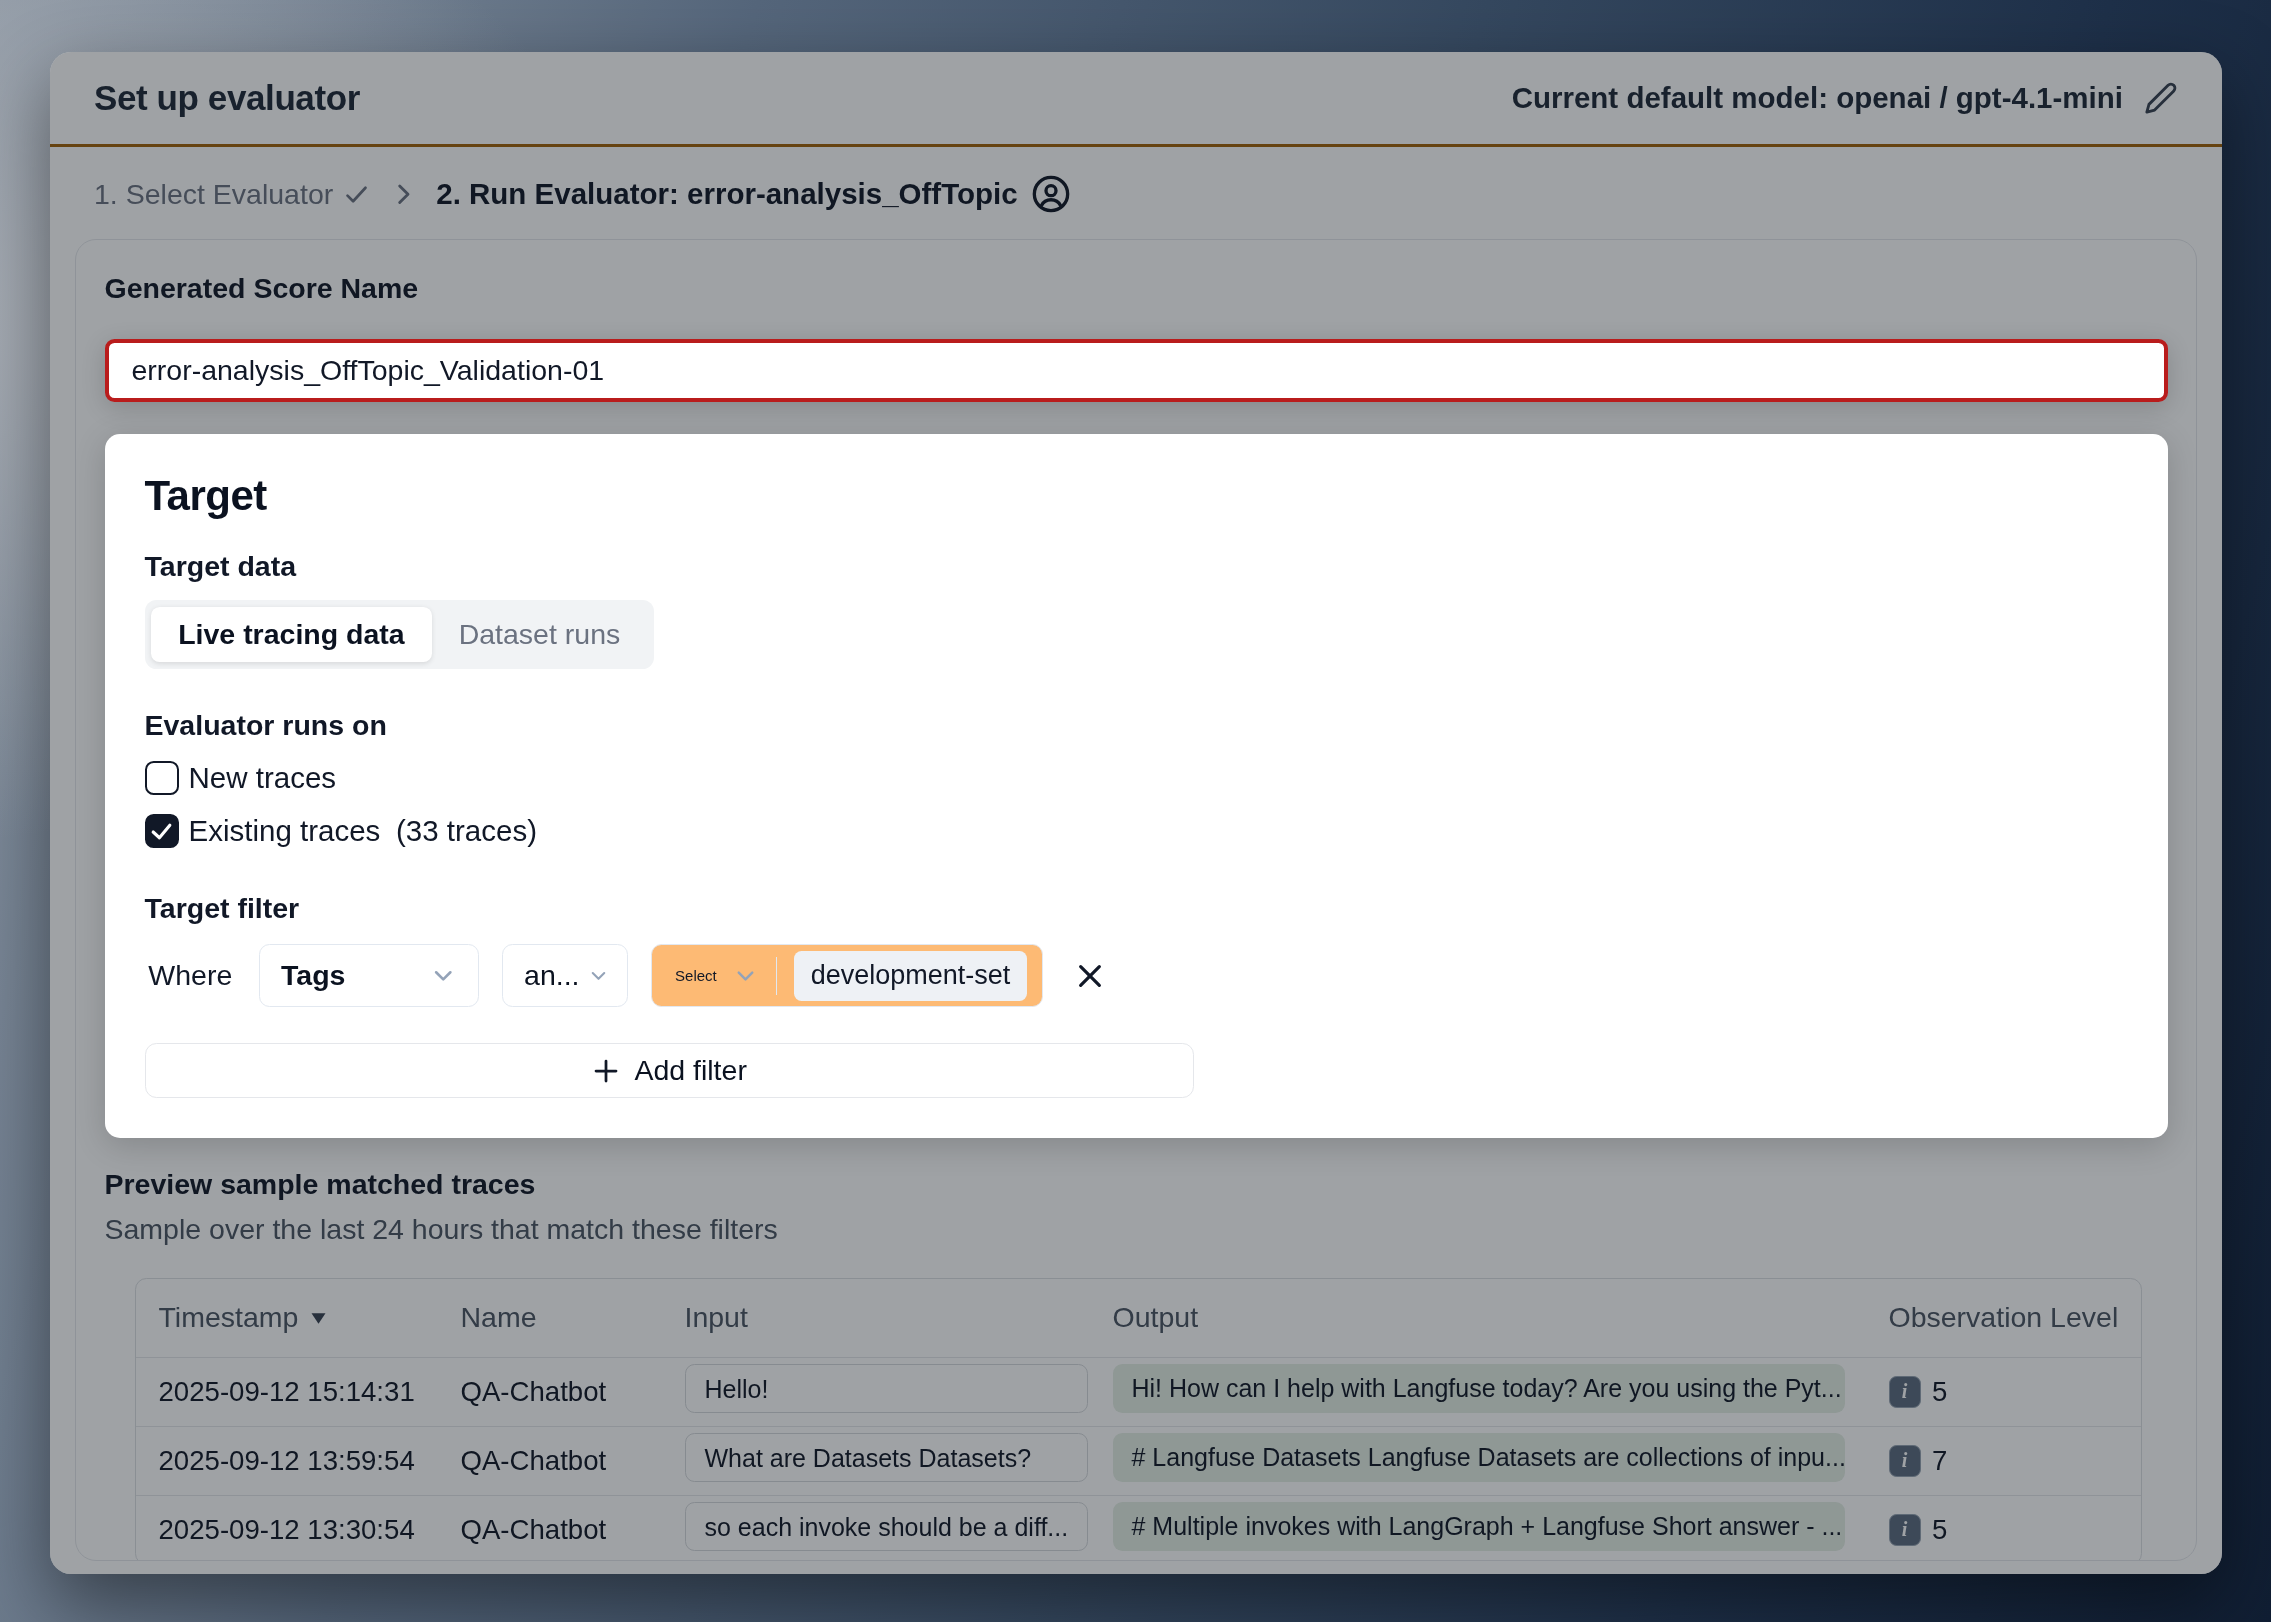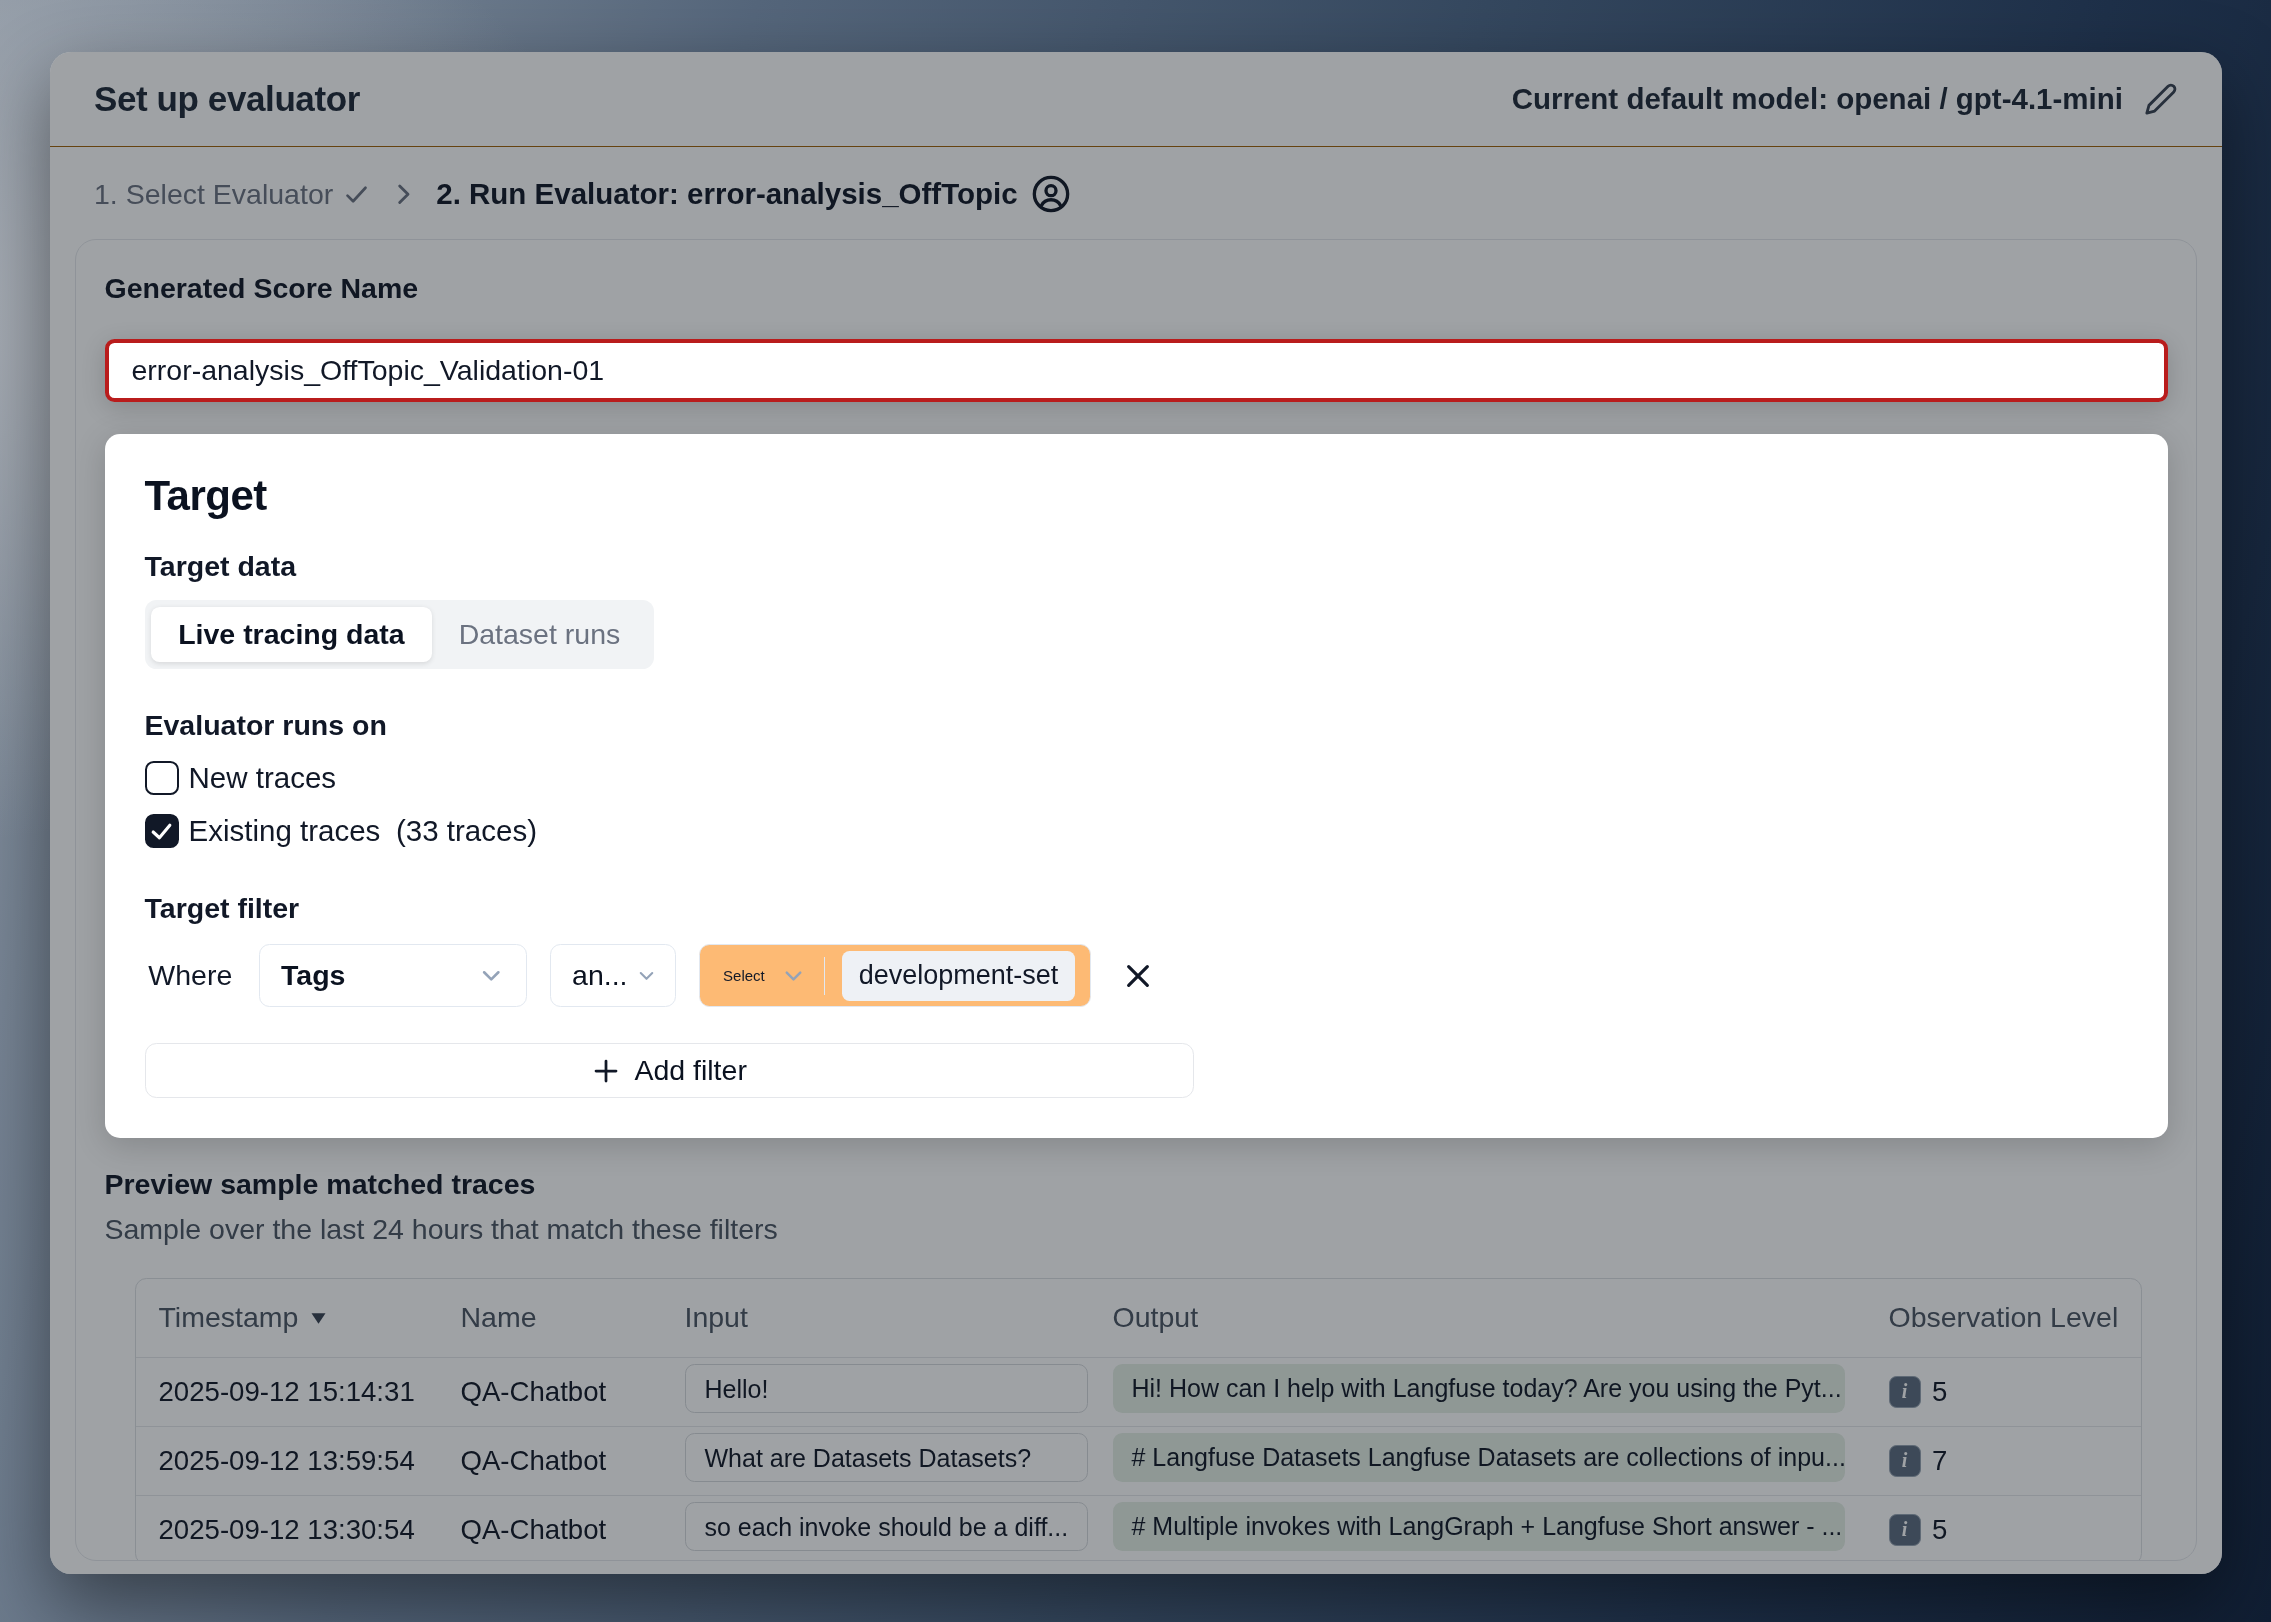--- a/index.html
+++ b/index.html
@@ -21,21 +21,21 @@
   }
   .dim-overlay {
     position:absolute; inset:0; background:rgba(16,22,31,.40);
     z-index:40; pointer-events:none;
   }
   .elevated { position:relative; z-index:50; }
 
   
   .modal-header {
     height:95px; padding:0 44px; display:flex; align-items:center; justify-content:space-between;
-    border-bottom:1px solid #a16207;
+    border-bottom:3px solid #a16207;
   }
   .modal-title { font-size:35px; font-weight:700; color:#1f2937; letter-spacing:-0.4px; }
   .model-info { display:flex; align-items:center; gap:21px; }
   .model-label { font-size:29.5px; font-weight:600; color:#1f2937; }
   .icon-btn { display:flex; align-items:center; justify-content:center; background:none; border:none; cursor:pointer; }
 
   
   .breadcrumb { display:flex; align-items:center; padding:27px 44px 25px 44px; }
   .crumb-done { display:flex; align-items:center; gap:9.5px; font-size:28.5px; color:#6b7280; }
   .crumb-sep { margin:0 19px; display:flex; align-items:center; }
@@ -85,21 +85,21 @@
   .cb-suffix { font-size:29.5px; font-weight:500; color:#111827; margin-left:5.7px; }
 
   .filter-row { margin-top:19px; display:flex; align-items:center; gap:23px; }
   .where-label { font-size:28.5px; color:#111827; padding:0 3.8px; }
   .select-box {
     height:63px; display:flex; align-items:center; justify-content:space-between;
     border:1px solid #e2e8f0; border-radius:10.5px; background:#fff;
     padding:0 21px; cursor:pointer;
   }
   .select-box .sel-text { font-size:28.5px; font-weight:600; color:#0b1220; }
-  .w-column { width:268px; }
+  .w-column { width:220px; }
   .w-operator { width:126px; gap:7.6px; }
   .w-operator .sel-text { font-weight:400; }
   .value-group {
     height:63px; display:flex; align-items:center;
     border:1px solid #e2e8f0; border-radius:10.5px; background:#fdba74;
     padding:0 15px 0 23px; gap:17px;
   }
   .value-group .divider { width:1px; height:38px; background:#e2e8f0; }
   .value-select { display:flex; align-items:center; gap:15px; cursor:pointer; }
   .tag-pill {

